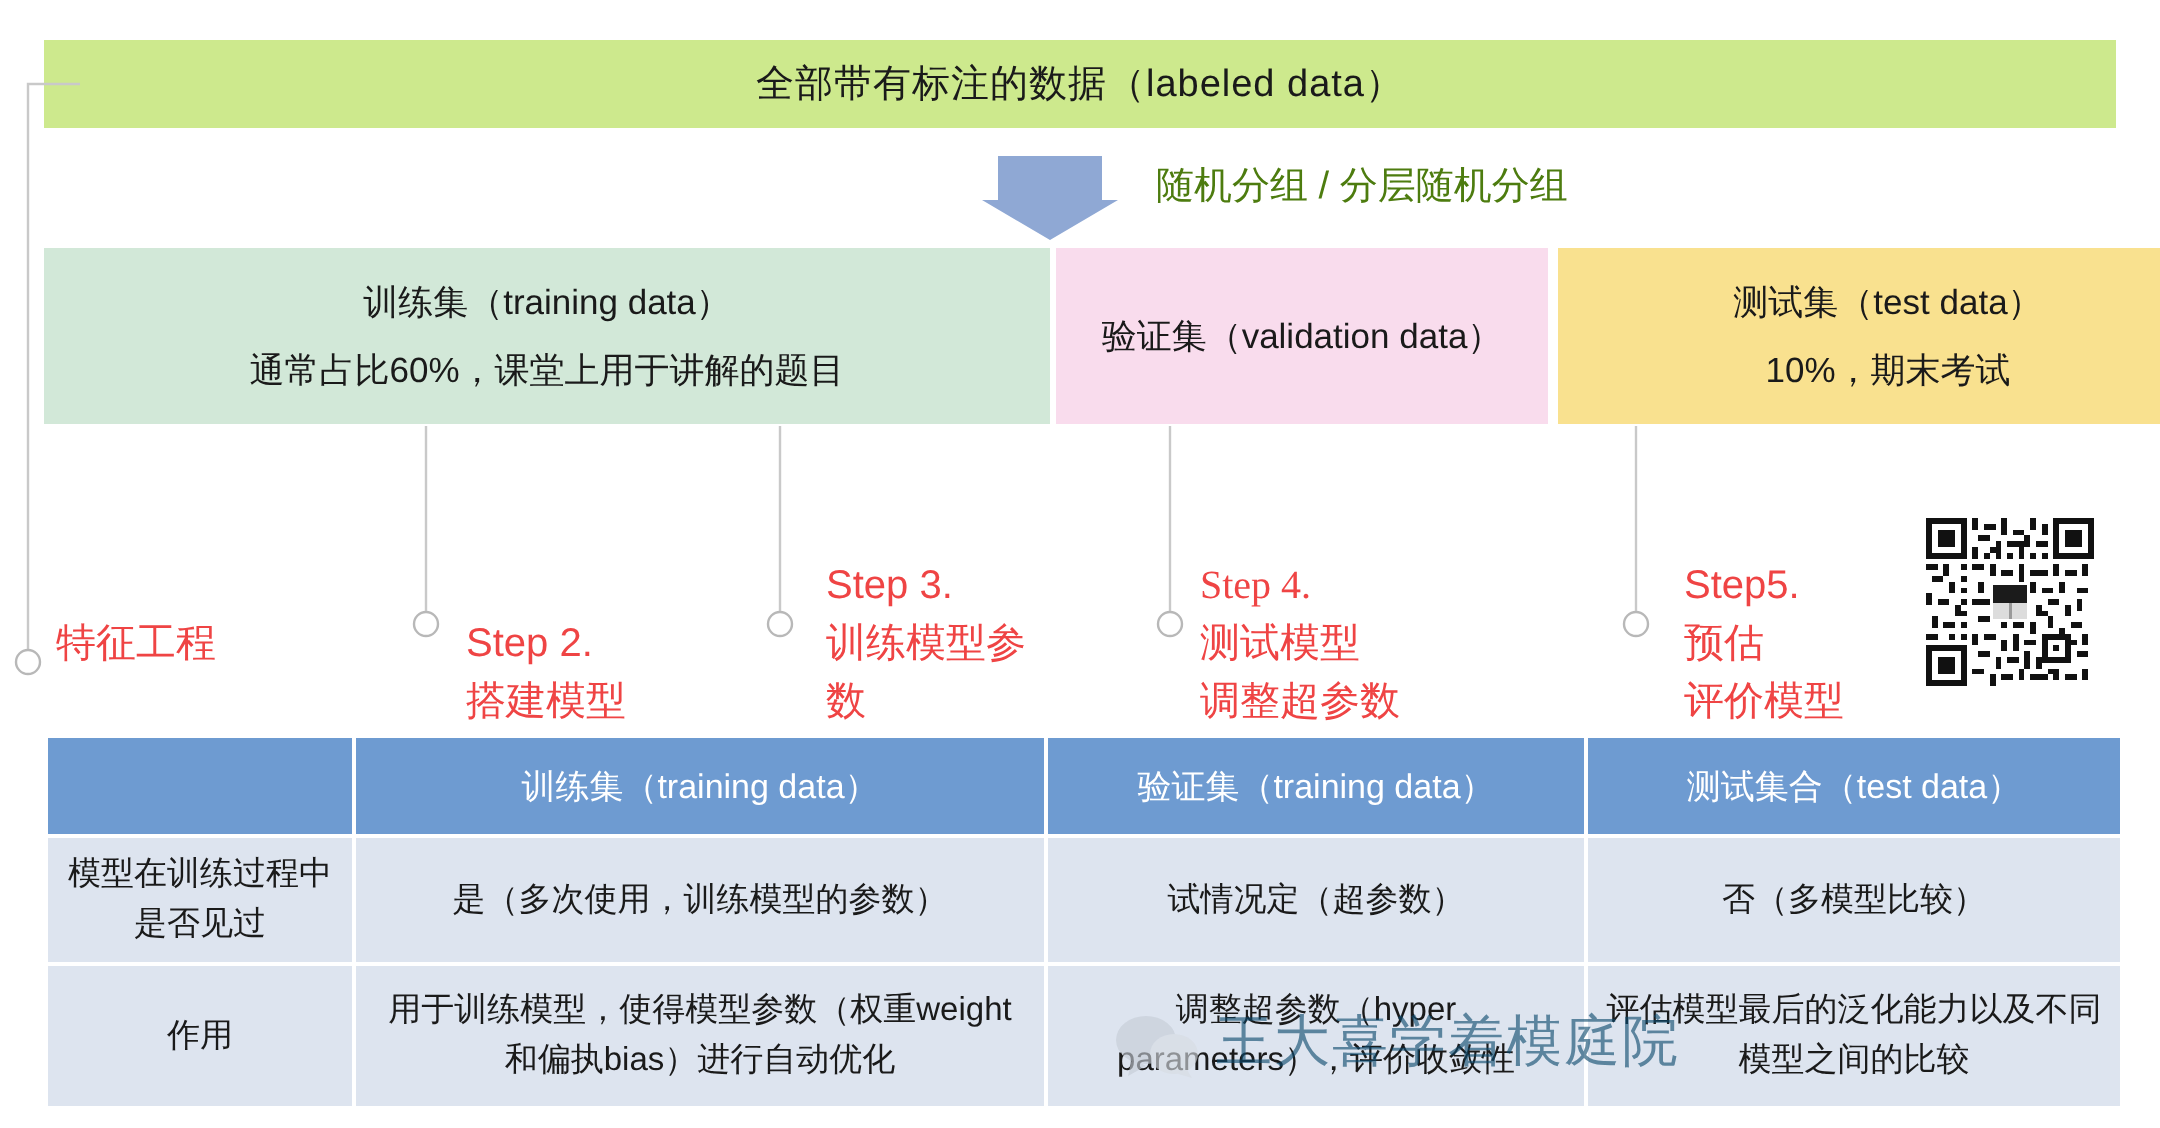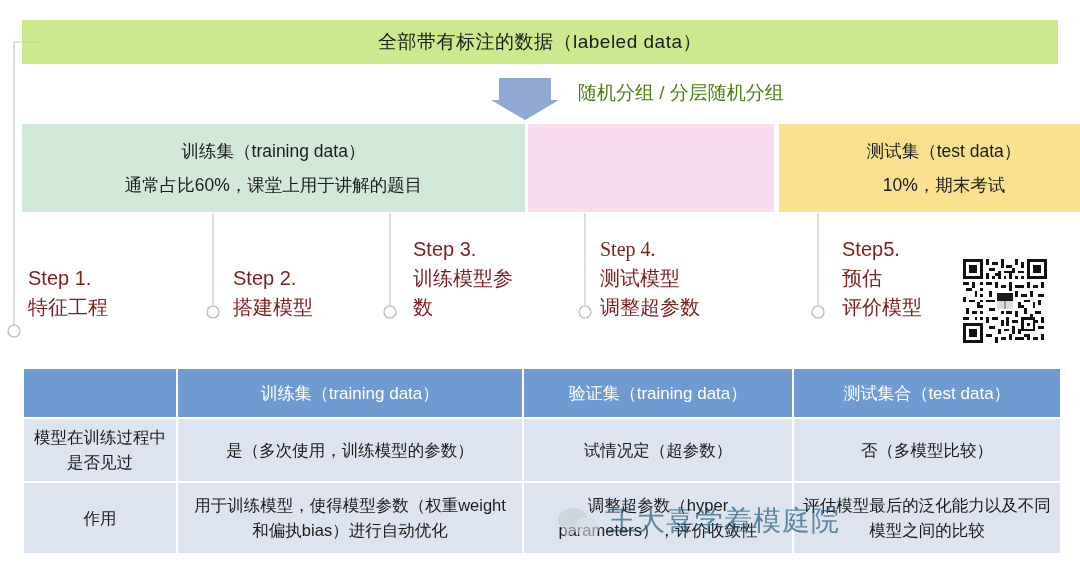--- a/index.html
+++ b/index.html
@@ -73,23 +73,24 @@
   #connectors {
     position: absolute;
     left: 0; top: 0;
     width: 1080px; height: 564px;
     pointer-events: none;
   }
 
   
   .step {
     position: absolute;
-    color: #7f1d1d;
+    color: #ef4444;
     font-size: 20px;
     line-height: 29px;
+    margin-top: 44px;
   }
   .step .num  { display: block; white-space: nowrap; }
   .step .line { display: block; }
   #step-1 { left: 28px;  top: 264px; width: 150px; }
   #step-2 { left: 233px; top: 264px; width: 150px; }
   #step-3 { left: 413px; top: 235px; width: 120px; }
   #step-4 { left: 600px; top: 235px; width: 170px; font-family: Liberation Serif, serif; }
   #step-5 { left: 842px; top: 235px; width: 120px; }
 
   
@@ -175,20 +176,21 @@
   </svg>
   <div id="split-caption">
     <span>随机分组 / 分层随机分组</span>
   </div>
 
   <div class="dsbox" id="box-train">
     <span class="title">训练集（training data）</span>
     <span class="sub">通常占比60%，课堂上用于讲解的题目</span>
   </div>
   <div class="dsbox" id="box-validation">
+    <span class="title">验证集（validation data）</span>
   </div>
   <div class="dsbox" id="box-test">
     <span class="title">测试集（test data）</span>
     <span class="sub">10%，期末考试</span>
   </div>
 
   <svg id="connectors" viewBox="0 0 1080 564">
     <g stroke="#c9c9c9" stroke-width="1.2" fill="none">
 
       <path d="M 40 42 L 14 42 L 14 329"></path>
@@ -204,21 +206,20 @@
     <g fill="#ffffff" stroke="#b8b8b8" stroke-width="1.2">
       <circle cx="14" cy="331" r="6"></circle>
       <circle cx="213" cy="312" r="6"></circle>
       <circle cx="390" cy="312" r="6"></circle>
       <circle cx="585" cy="312" r="6"></circle>
       <circle cx="818" cy="312" r="6"></circle>
     </g>
   </svg>
 
   <div class="step" id="step-1">
-    <span class="num">Step 1.</span>
     <span class="line">特征工程</span>
   </div>
   <div class="step" id="step-2">
     <span class="num">Step 2.</span>
     <span class="line">搭建模型</span>
   </div>
   <div class="step" id="step-3">
     <span class="num">Step 3.</span>
     <span class="line">训练模型参</span>
     <span class="line">数</span>

